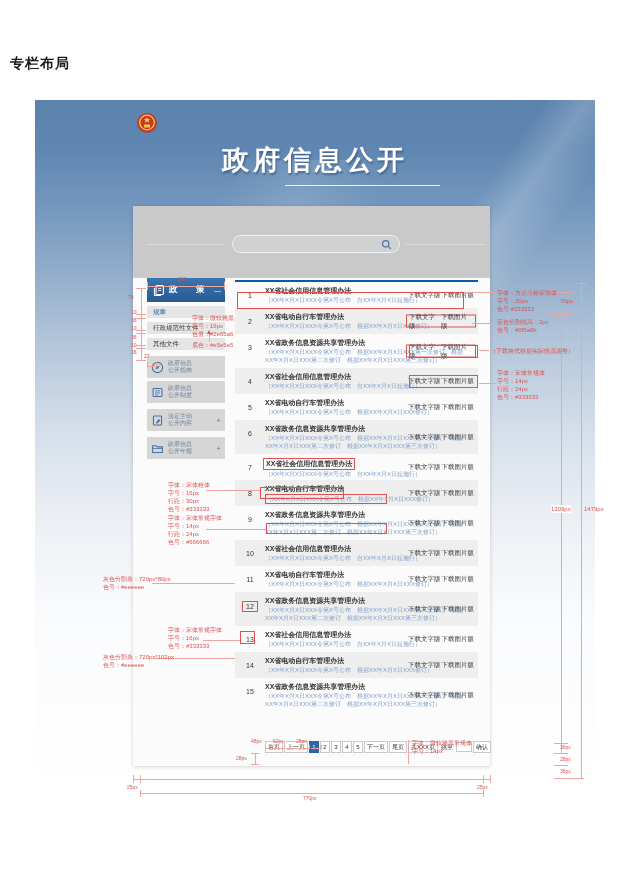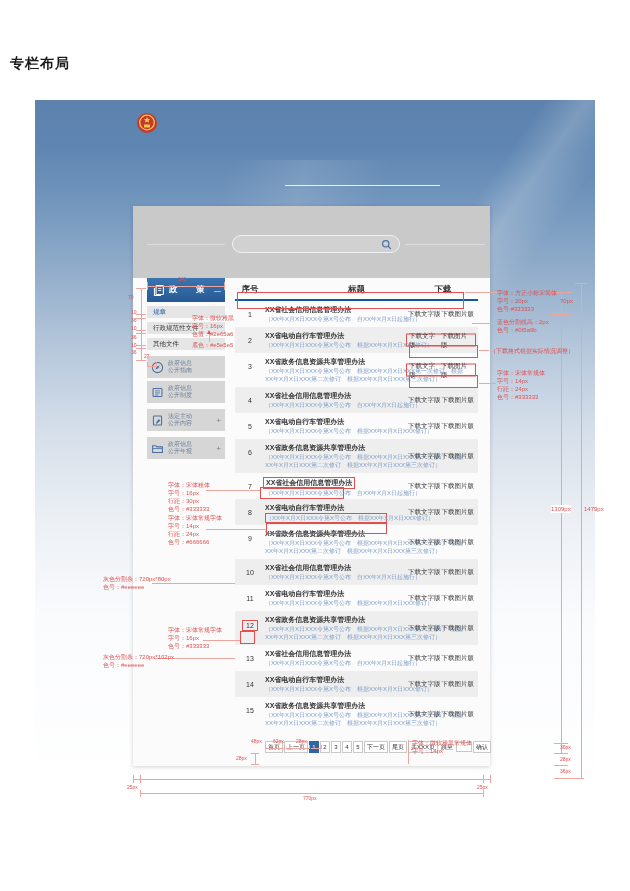--- a/index.html
+++ b/index.html
@@ -84,20 +84,21 @@
   
   <div class="banner">
     <div class="streak s1"></div>
     <div class="streak s2"></div>
     <svg class="emblem" viewBox="0 0 24 22">
       <circle cx="12" cy="11" r="10" fill="#c5392b"></circle>
       <circle cx="12" cy="10.5" r="7.3" fill="none" stroke="#f3c74c" stroke-width="1.3"></circle>
       <path d="M12 5l1 2 2.2.2-1.6 1.4.5 2.1-2.1-1.1-2.1 1.1.5-2.1L8.8 7.2l2.2-.2z" fill="#f3c74c"></path>
       <rect x="9" y="12.5" width="6" height="3" fill="#f3c74c"></rect>
     </svg>
+    <div class="banner-title">政府信息公开</div>
     <div class="banner-underline"></div>
   </div>
 
   
   <div class="card">
     <div class="search-band">
       <div class="sline l"></div>
       <div class="sline r"></div>
       <div class="search-box" title="">
         <svg class="search-icon" viewBox="0 0 14 14">
@@ -163,25 +164,20 @@
         </svg>
         <div class="sec-txt">
             <div>政府信息</div>
             <div>公开年报</div>
           </div>
         <span class="expand">+</span>
       </div>
     </div>
 
     <div class="dtable">
-      <div class="thead">
-        <div class="col-num">序号</div>
-        <div class="col-title">标题</div>
-        <div class="col-dl">下载</div>
-      </div>
       <div class="tdivider"></div>
       <div id="rows-host">
           <div class="trow">
             <div class="num"><span>1</span></div>
             <div class="body">
               <div class="rtitle"><i>XX省社会信用信息管理办法</i></div>
               <div class="rsub">（XX年X月X日XXX令第X号公布　自XX年X月X日起施行）</div>
             </div>
             <div class="dls">
               <span>下载文字版</span>

